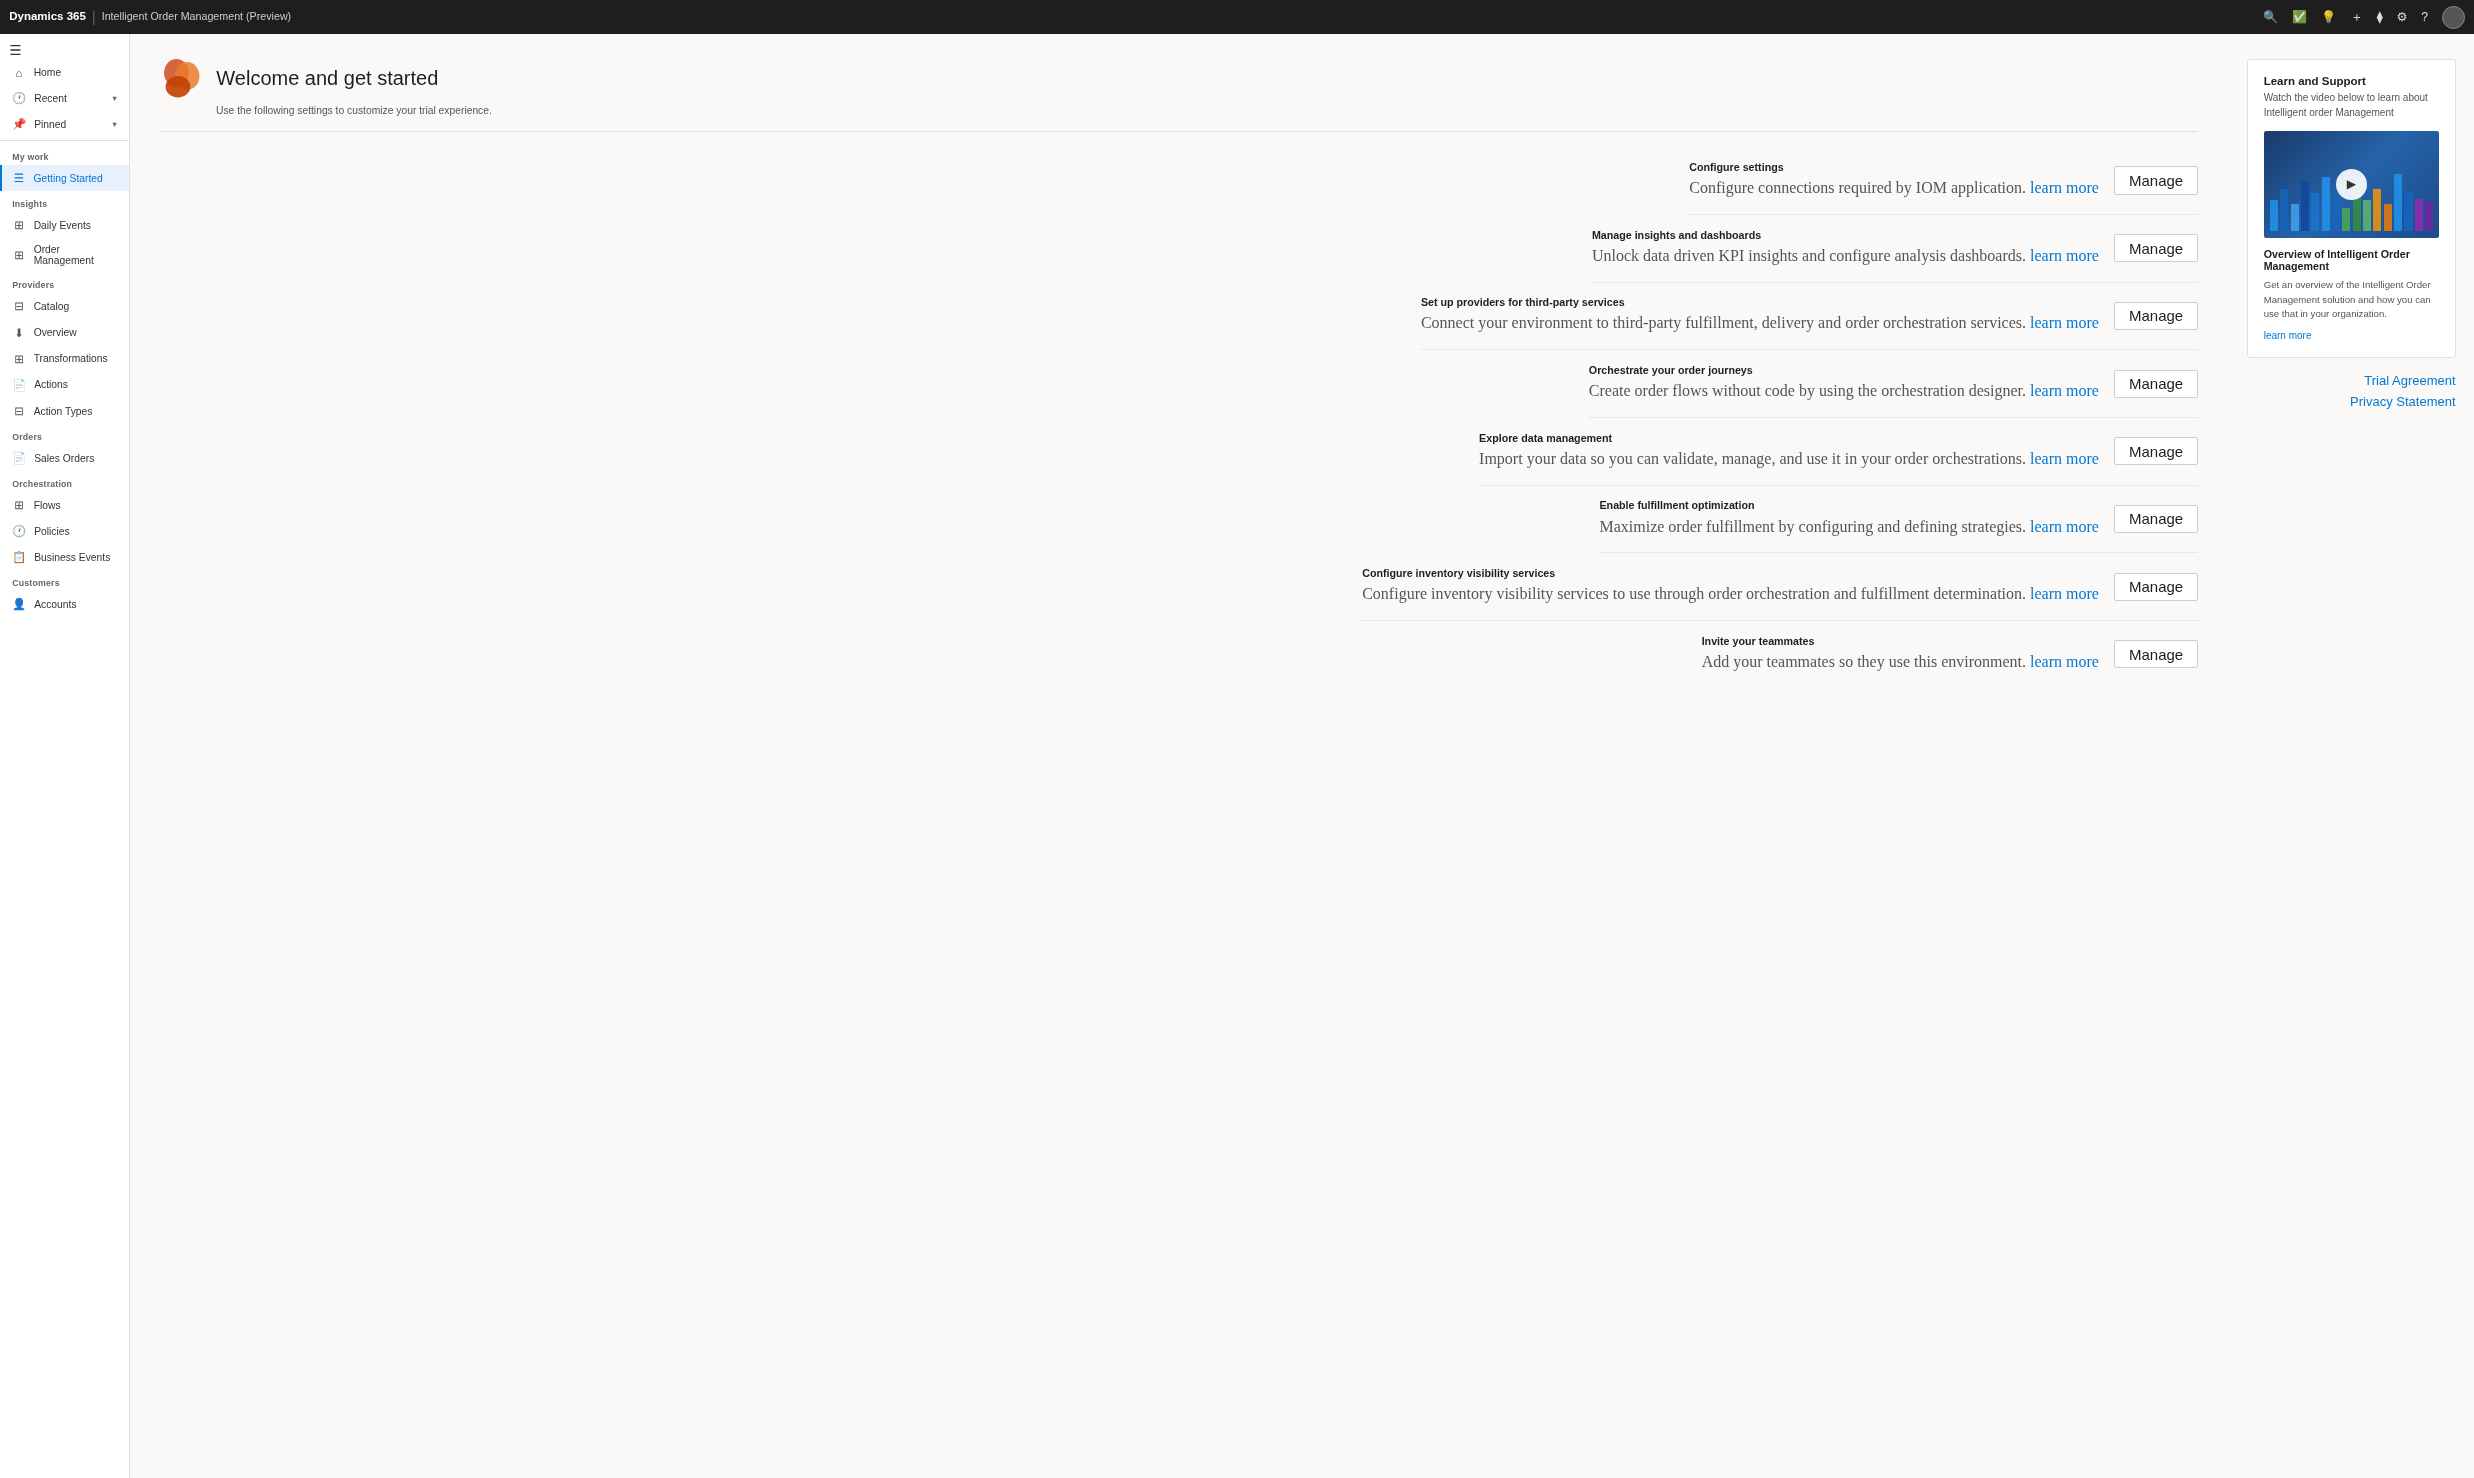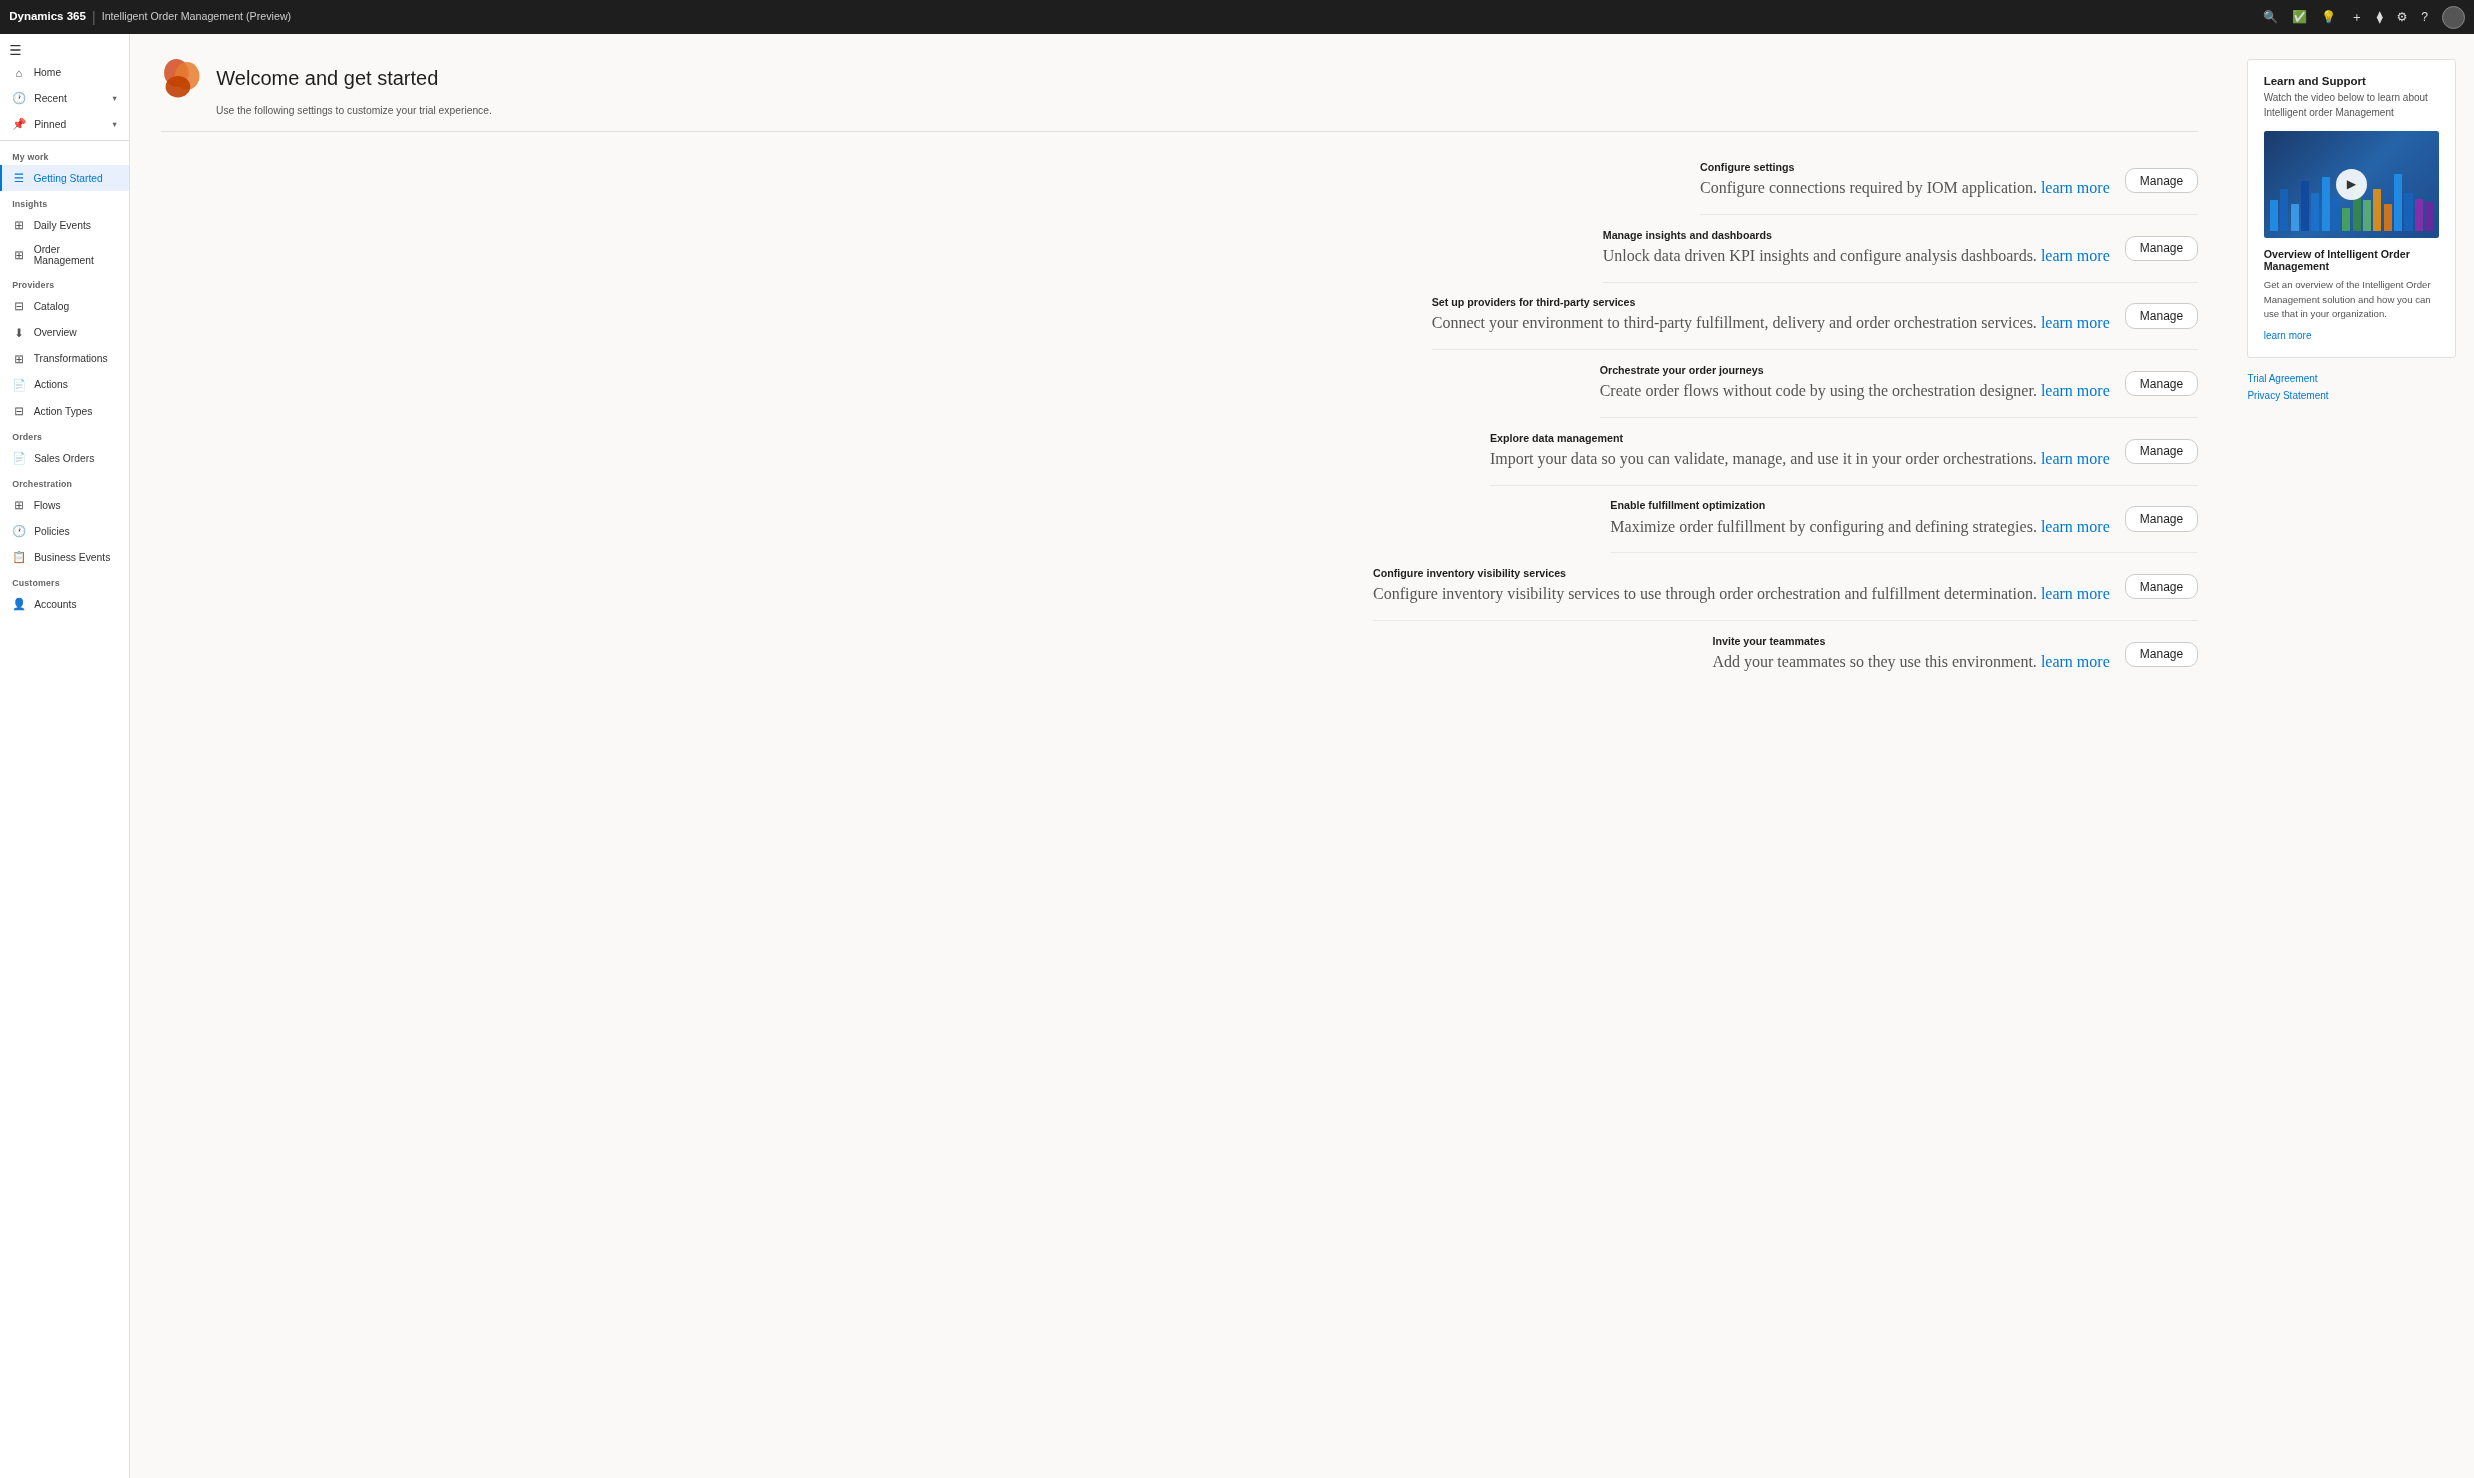--- a/index.html
+++ b/index.html
@@ -201,23 +201,23 @@
     .card-desc a, .card-desc-link {
       color: #0078d4;
       text-decoration: none;
       cursor: pointer;
     }
     .manage-btn {
       border: 0.8px solid #ccc;
       background: white;
       color: #1e1e1e;
       padding: 4.6px 13.8px;
-      font-size: 12px;
-      cursor: pointer;
-      border-radius: 10px;
+      font-size: 15px;
+      cursor: pointer;
+      border-radius: 2px;
       white-space: nowrap;
       flex-shrink: 0;
     }
 
     
     .learn-support-card {
       background: white;
       border: 0.8px solid #e0e0e0;
       border-radius: 3.1px;
       padding: 15.3px;
@@ -295,23 +295,24 @@
     }
 
     .external-links {
       display: flex;
       flex-direction: column;
       gap: 6.1px;
       margin-top: 6.1px;
     }
     .external-link {
       color: #0078d4;
-      font-size: 10px;
+      font-size: 13px;
       text-decoration: none;
       cursor: pointer;
+      text-align: right;
     }
 
     
     ::-webkit-scrollbar { width: 4.6px; }
     ::-webkit-scrollbar-track { background: transparent; }
     ::-webkit-scrollbar-thumb { background: #ccc; border-radius: 2.3px; }
   </style>
 </head>
 <body>
 

